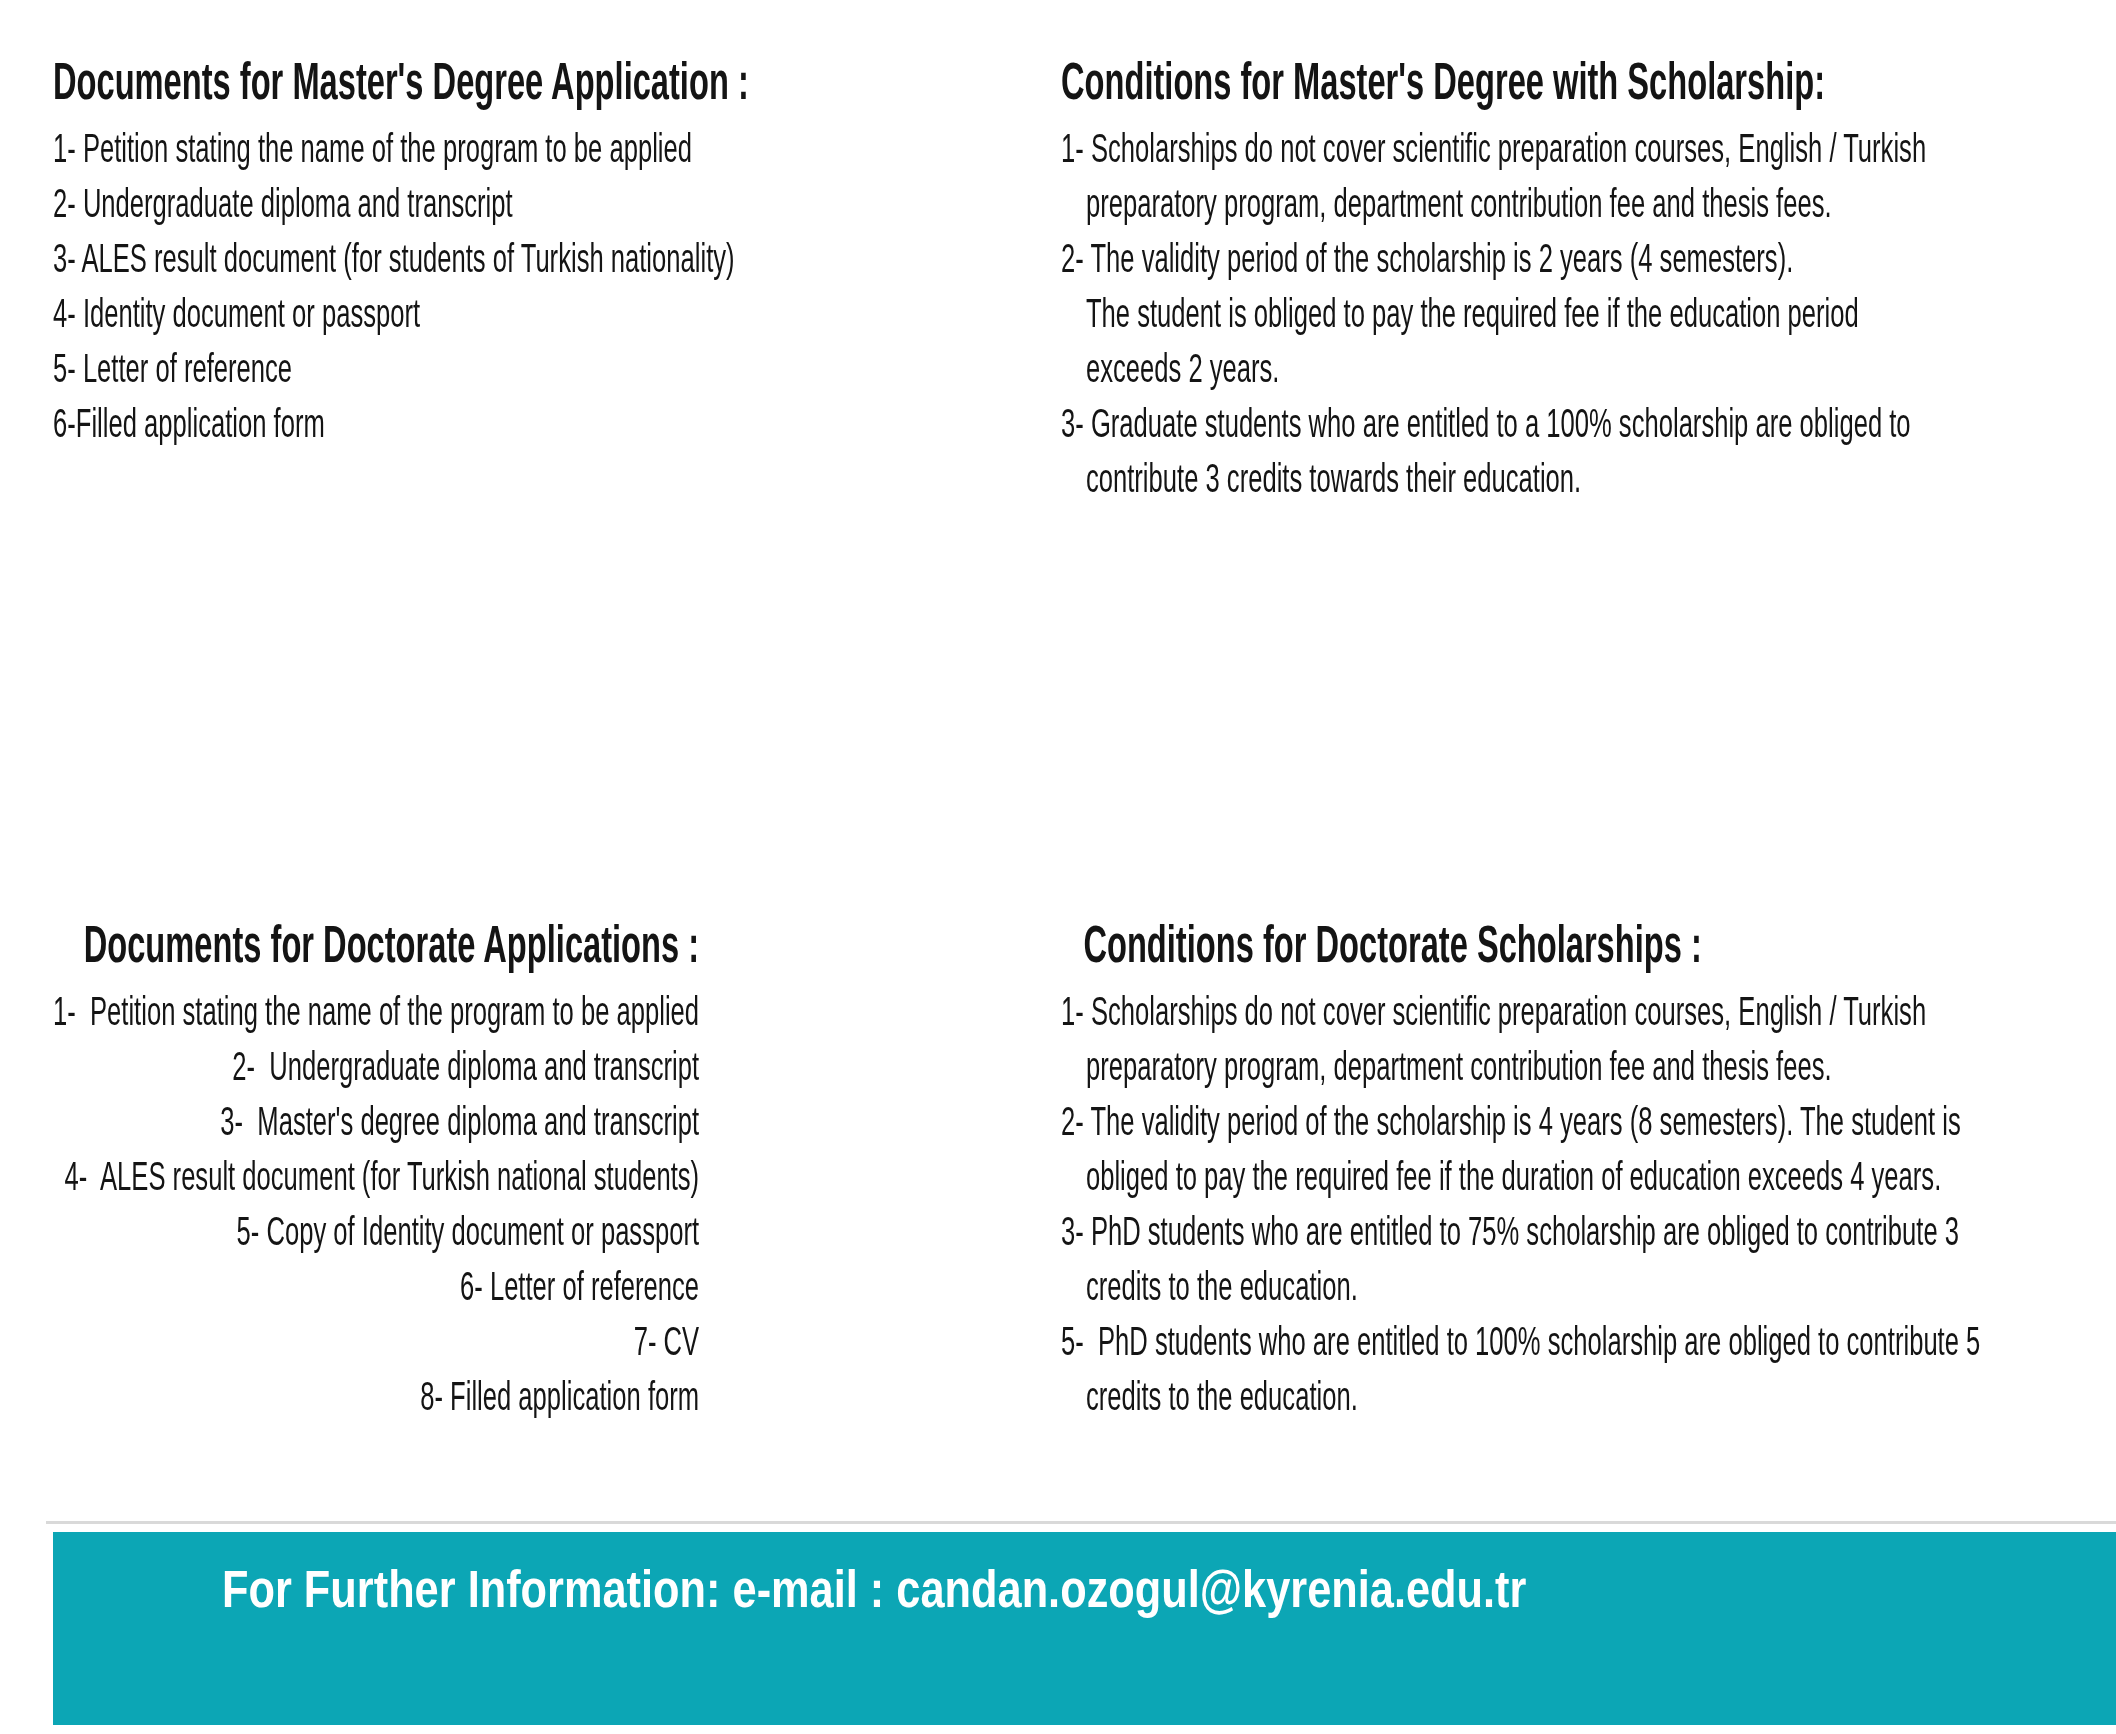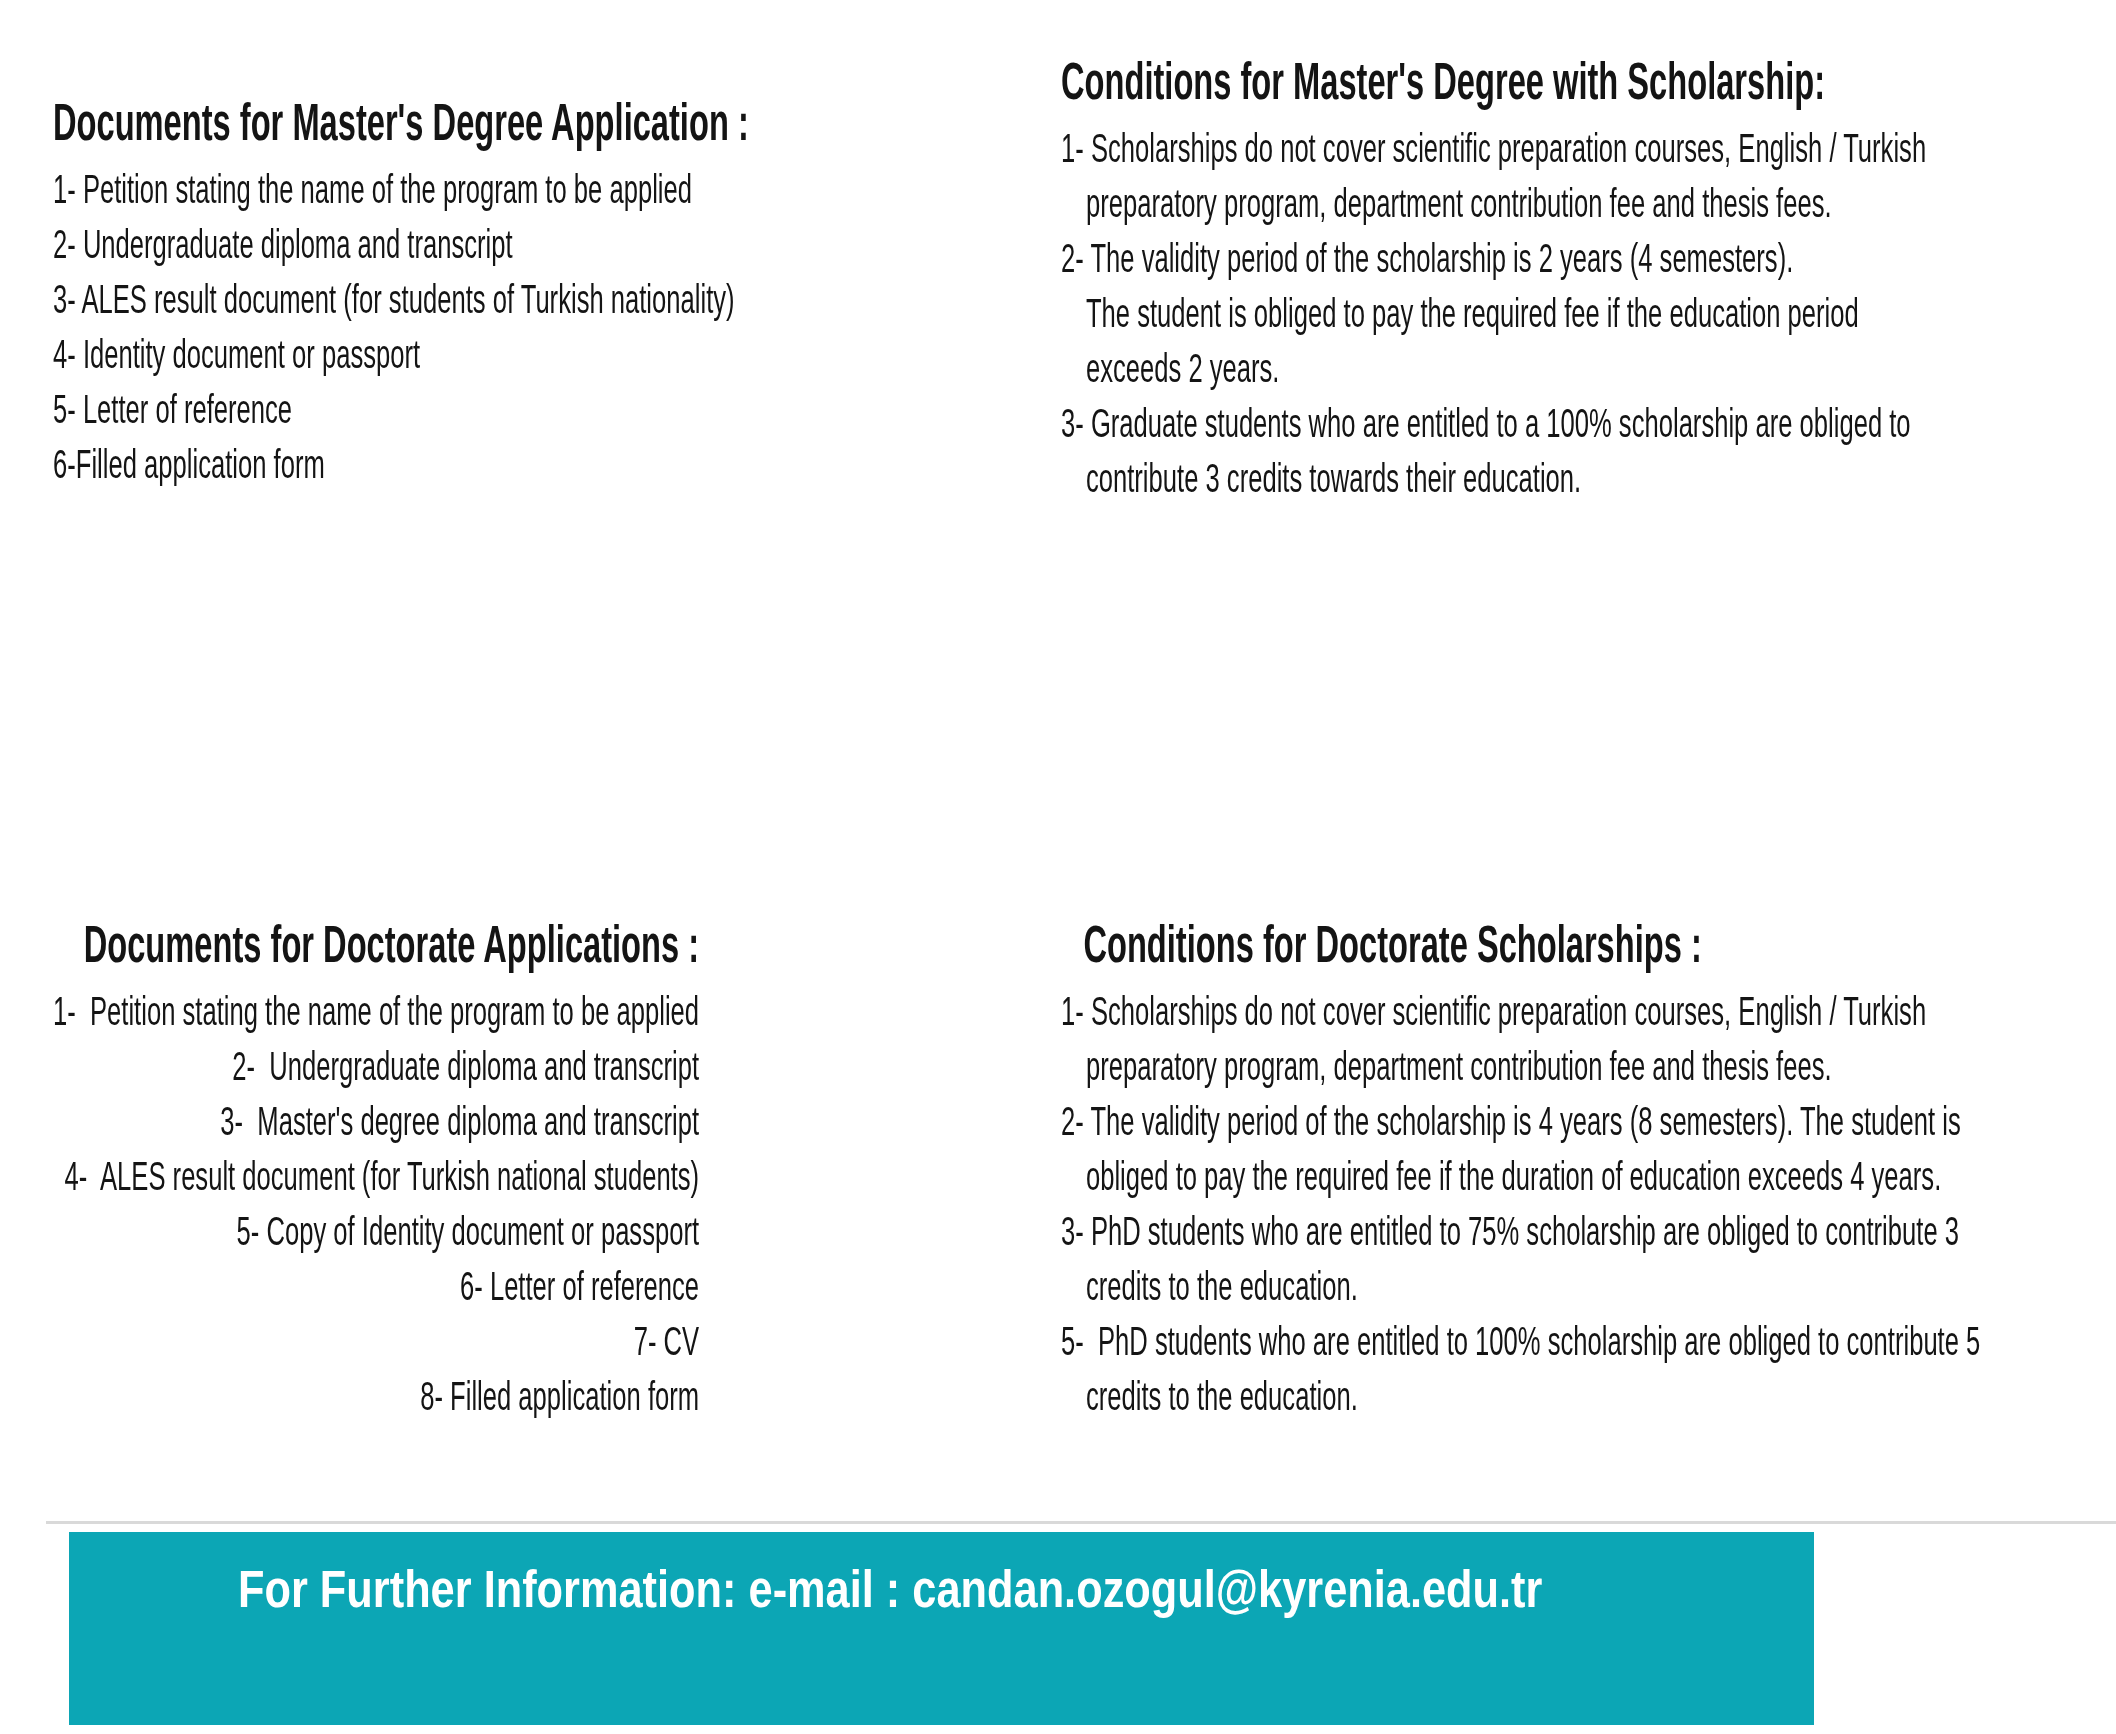--- a/index.html
+++ b/index.html
@@ -40,24 +40,23 @@
     left: 46px;
     top: 1521px;
     width: 2070px;
     height: 3.3px;
     background: #d9d9d9;
   }
   .footer-banner {
     position: absolute;
     left: 53px;
     top: 1532px;
-    width: 1745px;
+    width: 2063px;
     height: 193px;
     background: #0ca6b5;
-    margin-left: 16px;
   }
   .footer-line1 {
     position: absolute;
     left: 169px;
     top: 30px;
     transform: scaleX(0.85);
     transform-origin: 0 0;
     font-weight: 700;
     font-size: 51px;
     line-height: 55px;
@@ -74,21 +73,21 @@
     font-size: 61px;
     line-height: 64px;
     color: #ffffff;
     white-space: pre;
   }
   .tel-second { margin-left: 91px; }
 </style>
 </head>
 <body>
 
-<div class="block" style="left:53px; top:51px;margin-top:41px;">
+<div class="block" style="left:53px; top:51px;">
   <div class="condense">
     <div class="sec-title">Documents for Master's Degree Application :</div>
     <div class="items">
       <div class="line">1- Petition stating the name of the program to be applied</div>
       <div class="line">2- Undergraduate diploma and transcript</div>
       <div class="line">3- ALES result document (for students of Turkish nationality)</div>
       <div class="line">4- Identity document or passport</div>
       <div class="line">5- Letter of reference</div>
       <div class="line">6-Filled application form</div>
     </div>

